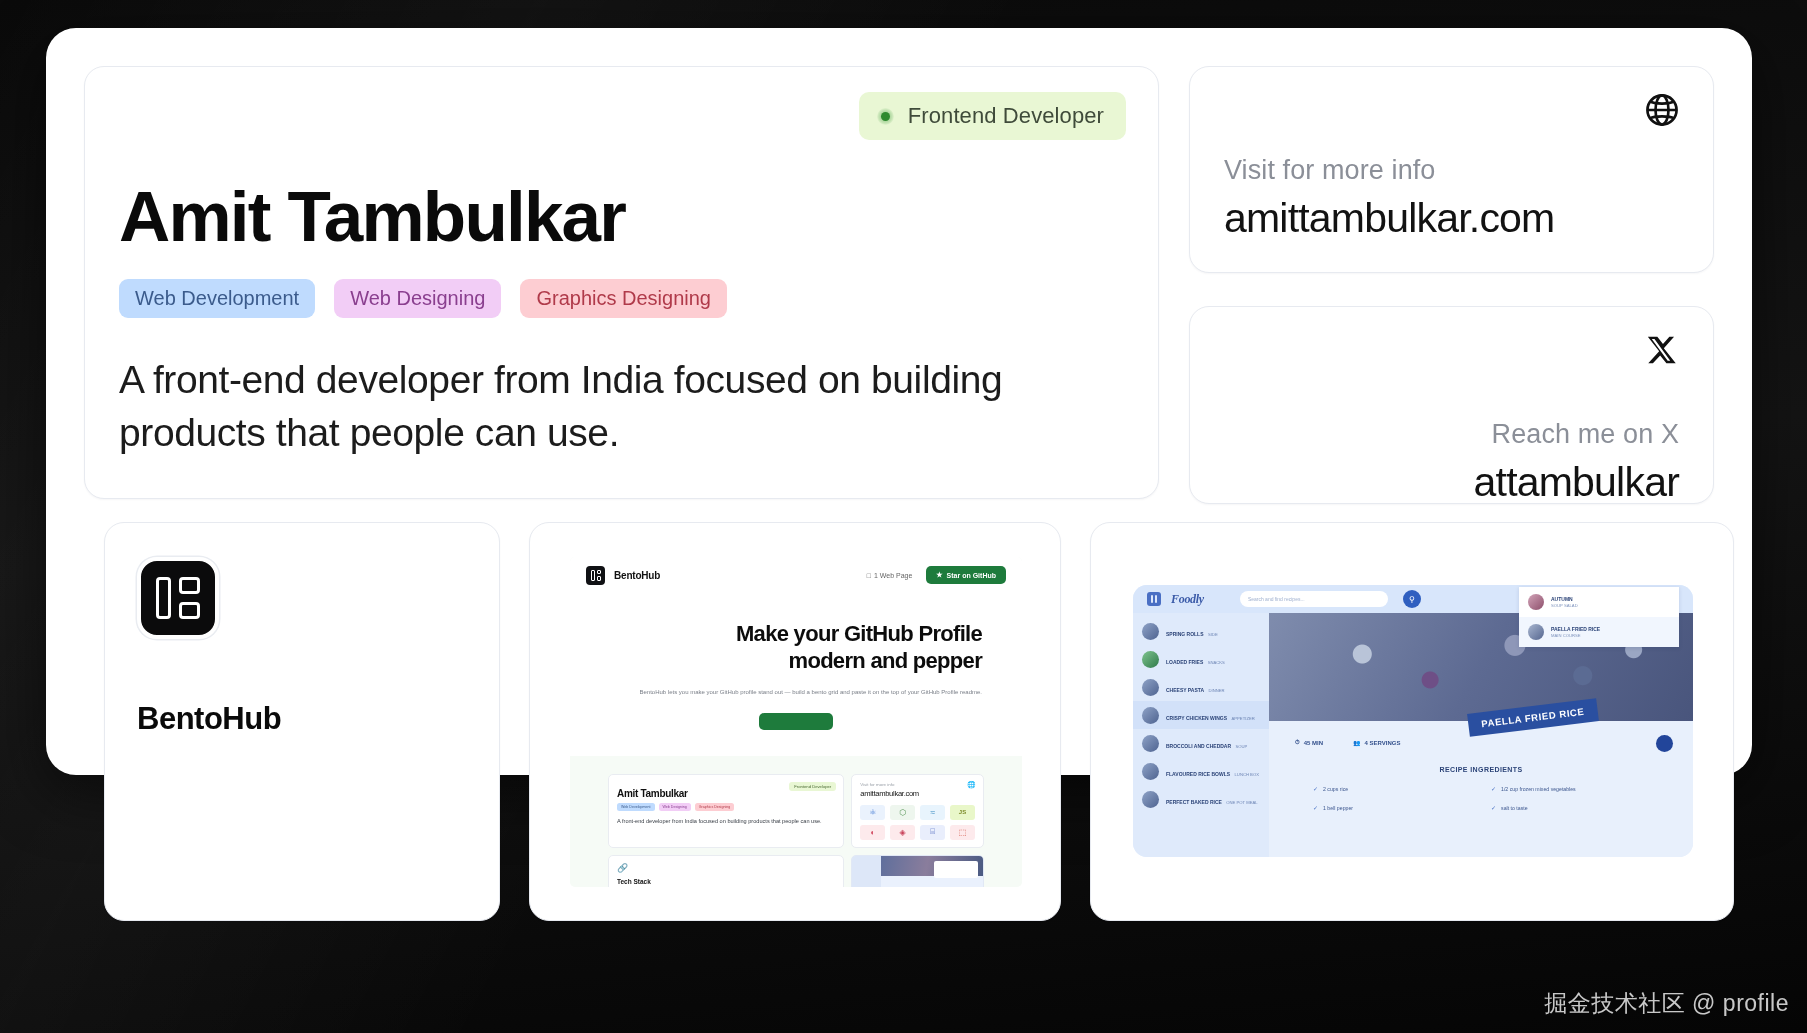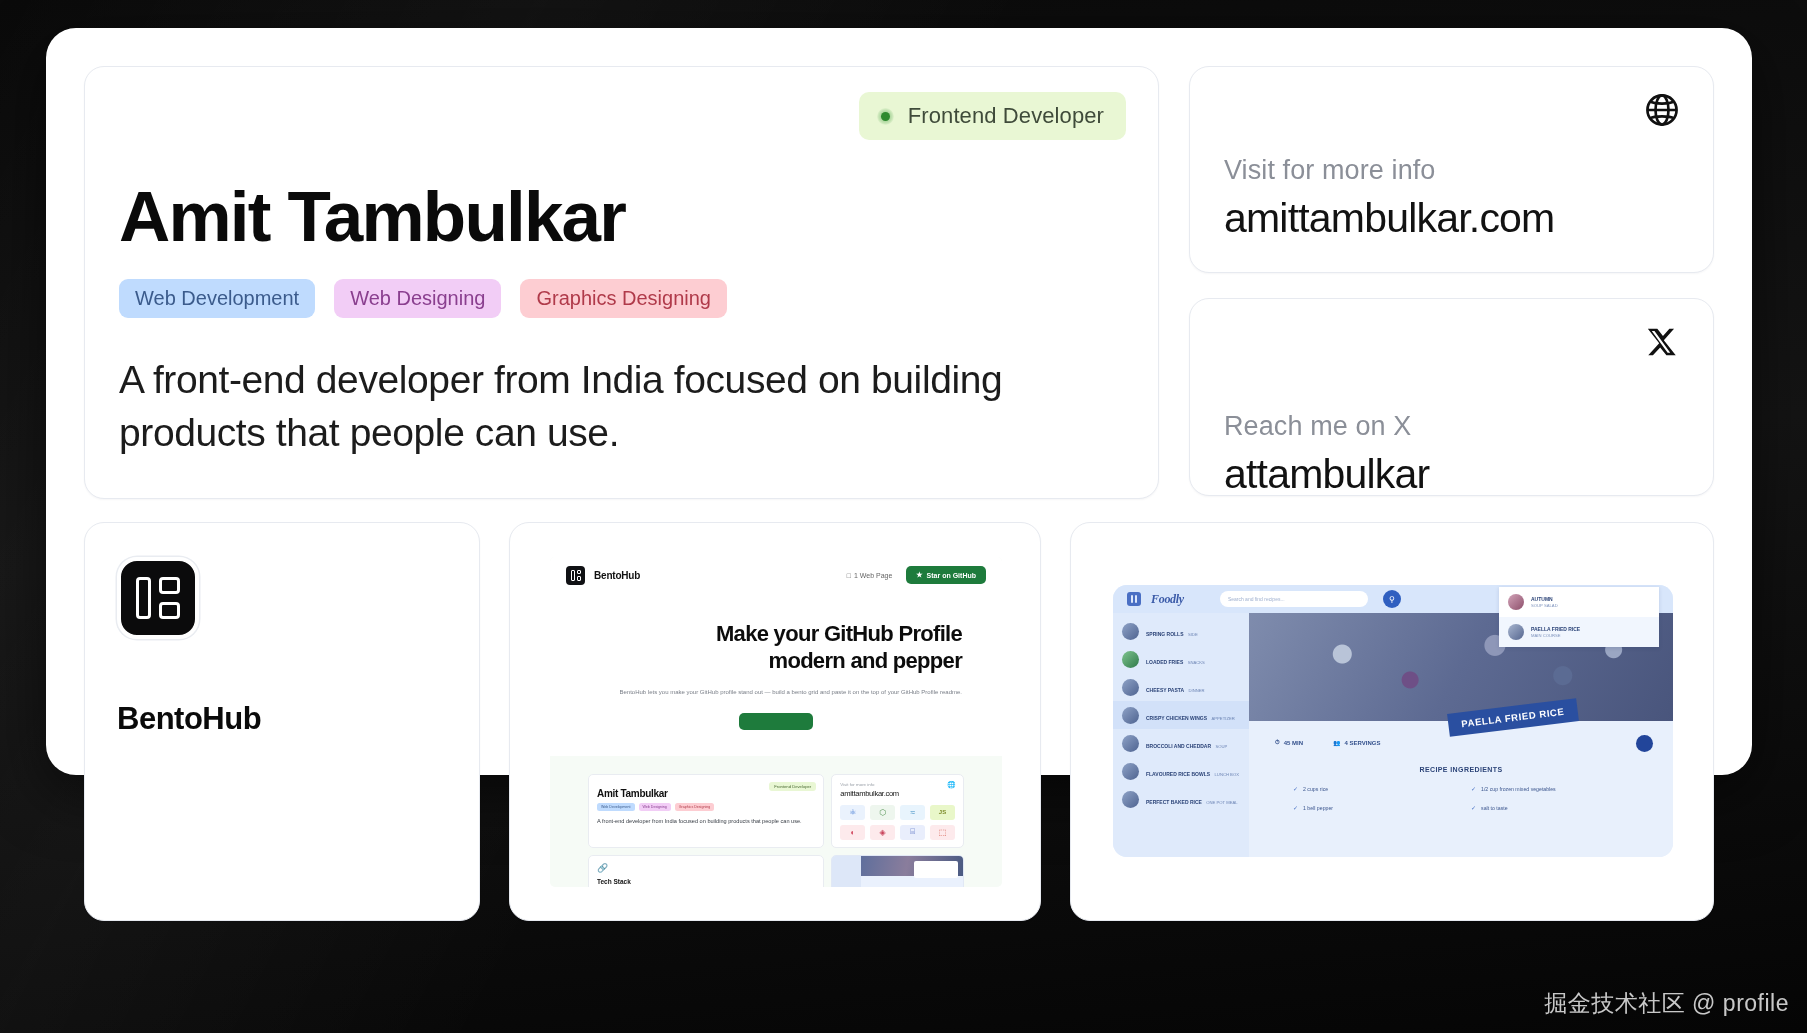--- a/index.html
+++ b/index.html
@@ -117,21 +117,21 @@
     max-width: 920px;
   }
 
   
   .card-link {
     left: 1105px;
     width: 525px;
     padding: 26px 34px;
   }
   .card-link.web  { top: 0;   height: 207px; }
-  .card-link.xcard{ top: 232px; height: 198px; }
+  .card-link.xcard{ top: 240px; height: 198px; text-align: right; }
 
   .link-icon {
     position: absolute;
     right: 30px; top: 22px;
     width: 42px; height: 42px;
     display: flex; align-items: center; justify-content: center;
   }
   .link-caption {
     margin-top: 62px;
     font-size: 27px;
@@ -141,21 +141,21 @@
   .card-link.xcard .link-caption { margin-top: 86px; }
   .link-value {
     margin-top: 9px;
     font-size: 41px;
     color: #121212;
     letter-spacing: -0.8px;
     white-space: nowrap;
   }
 
   
-  .card-bottom { top: 456px; height: 399px; }
+  .card-bottom { top: 456px; height: 399px; margin-left: 20px; }
   .card-project { left: 0;    width: 396px; padding: 34px 32px; }
   .card-shot-a  { left: 425px; width: 532px; }
   .card-shot-b  { left: 986px; width: 644px; }
 
   
   .proj-logo {
     width: 82px; height: 82px;
     border-radius: 20px;
     background: #0b0b0c;
     border: 4px solid #ffffff;

